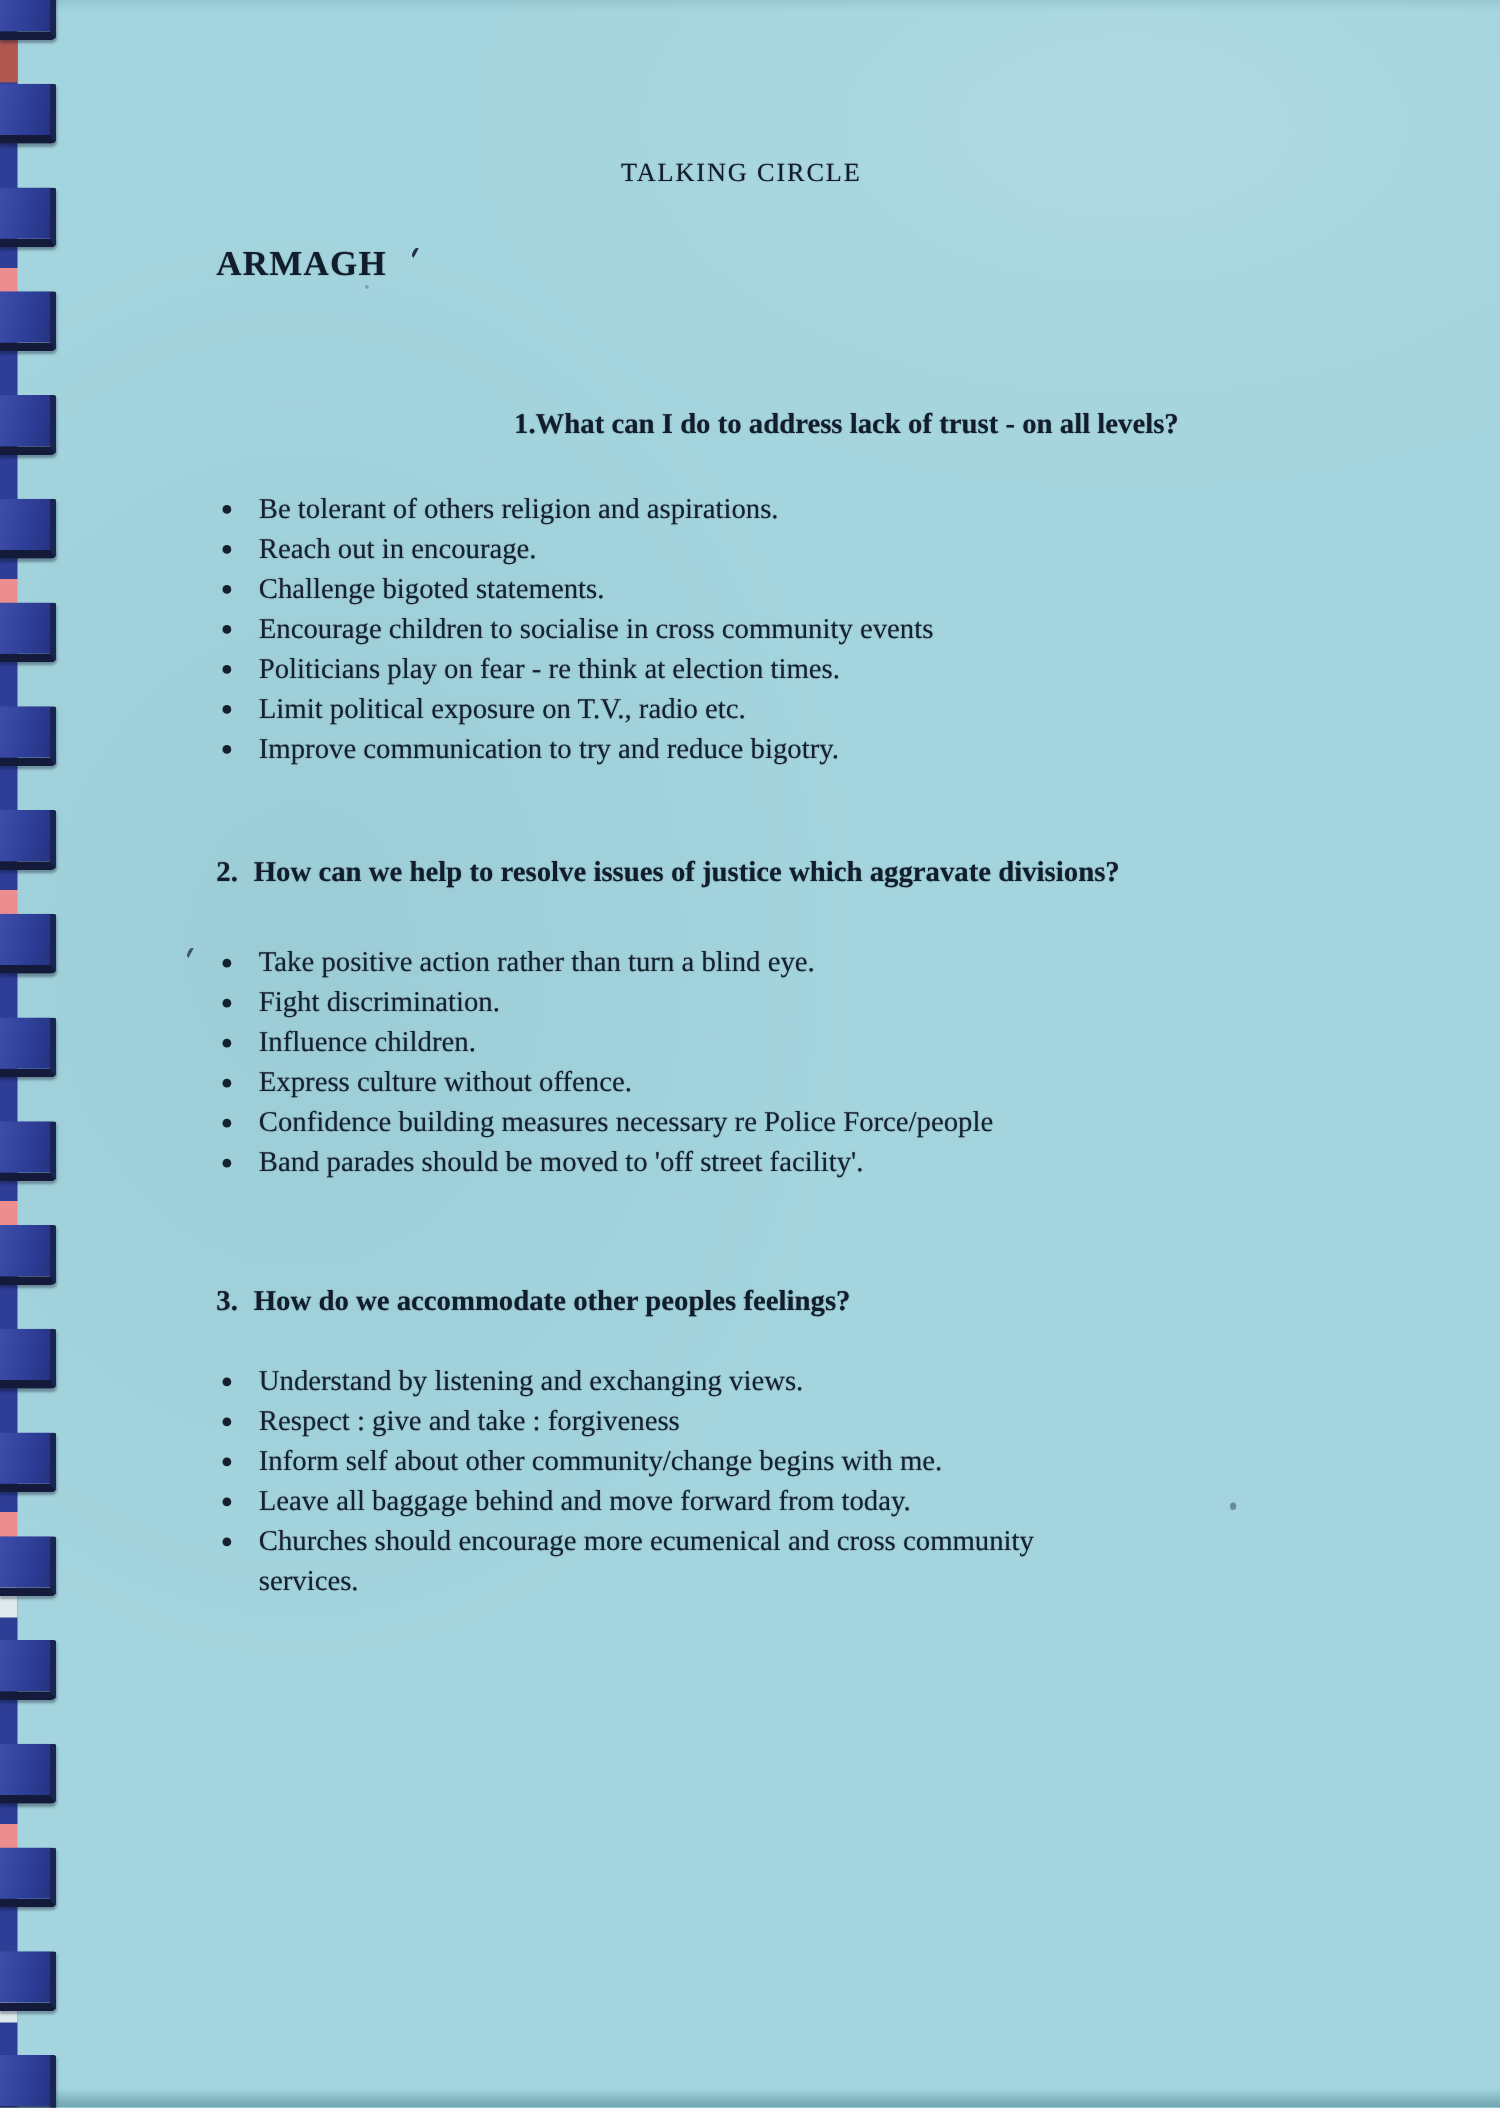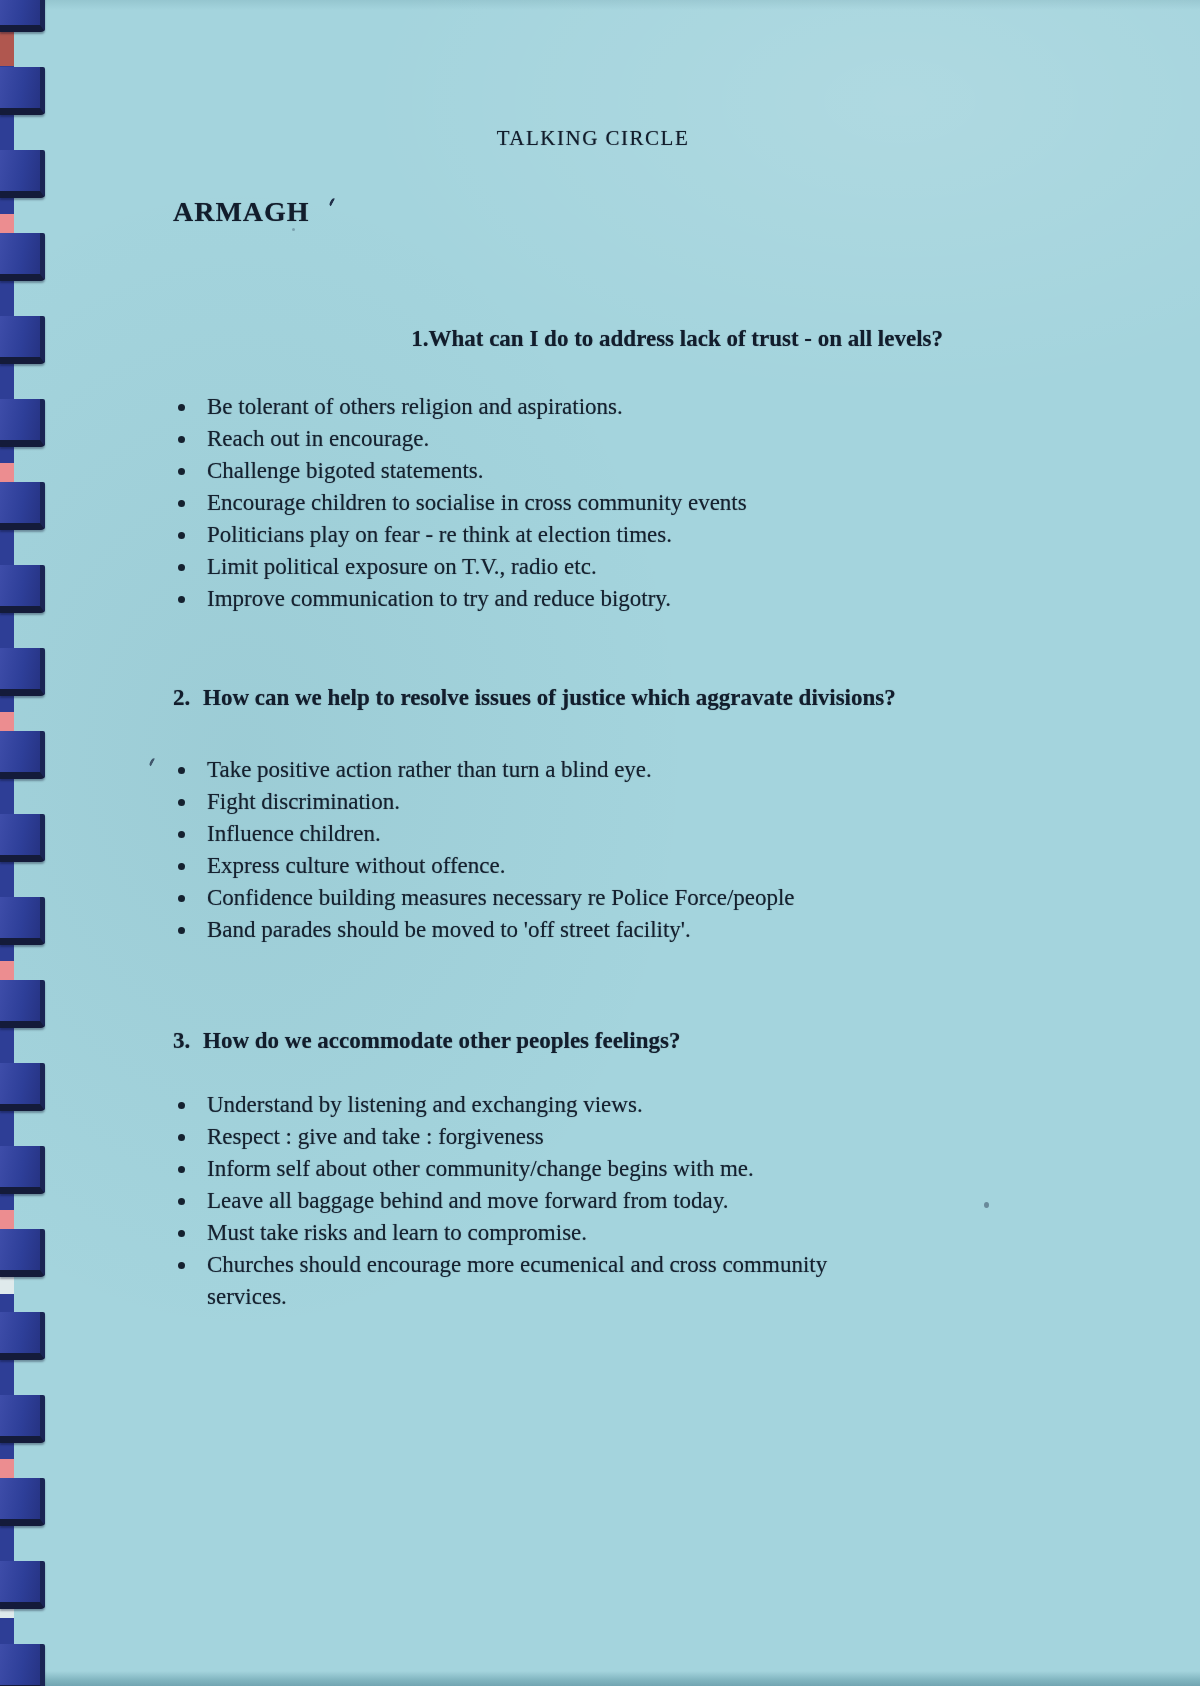--- a/index.html
+++ b/index.html
@@ -165,21 +165,20 @@
 
     <section>
       <h3 class="question q3">
         <span class="qnum">3.</span><span>How do we accommodate other peoples feelings?</span>
       </h3>
       <ul class="list-3">
         <li>Understand by listening and exchanging views.</li>
         <li>Respect : give and take : forgiveness</li>
         <li>Inform self about other community/change begins with me.</li>
         <li>Leave all baggage behind and move forward from today.</li>
-        <li>Must take risks and learn to compromise.</li>
         <li>Churches should encourage more ecumenical and cross community services.</li>
       </ul>
     </section>
   </div>
 
   <div class="mark-tick" style="left:330px;top:198px;"></div>
   <div class="mark-tick" style="left:150px;top:758px;opacity:0.75;"></div>
   <div class="speck" style="left:984px;top:1202px;width:5px;height:6px;opacity:0.45;"></div>
   <div class="speck" style="left:292px;top:228px;width:3px;height:3px;opacity:0.3;"></div>
 

